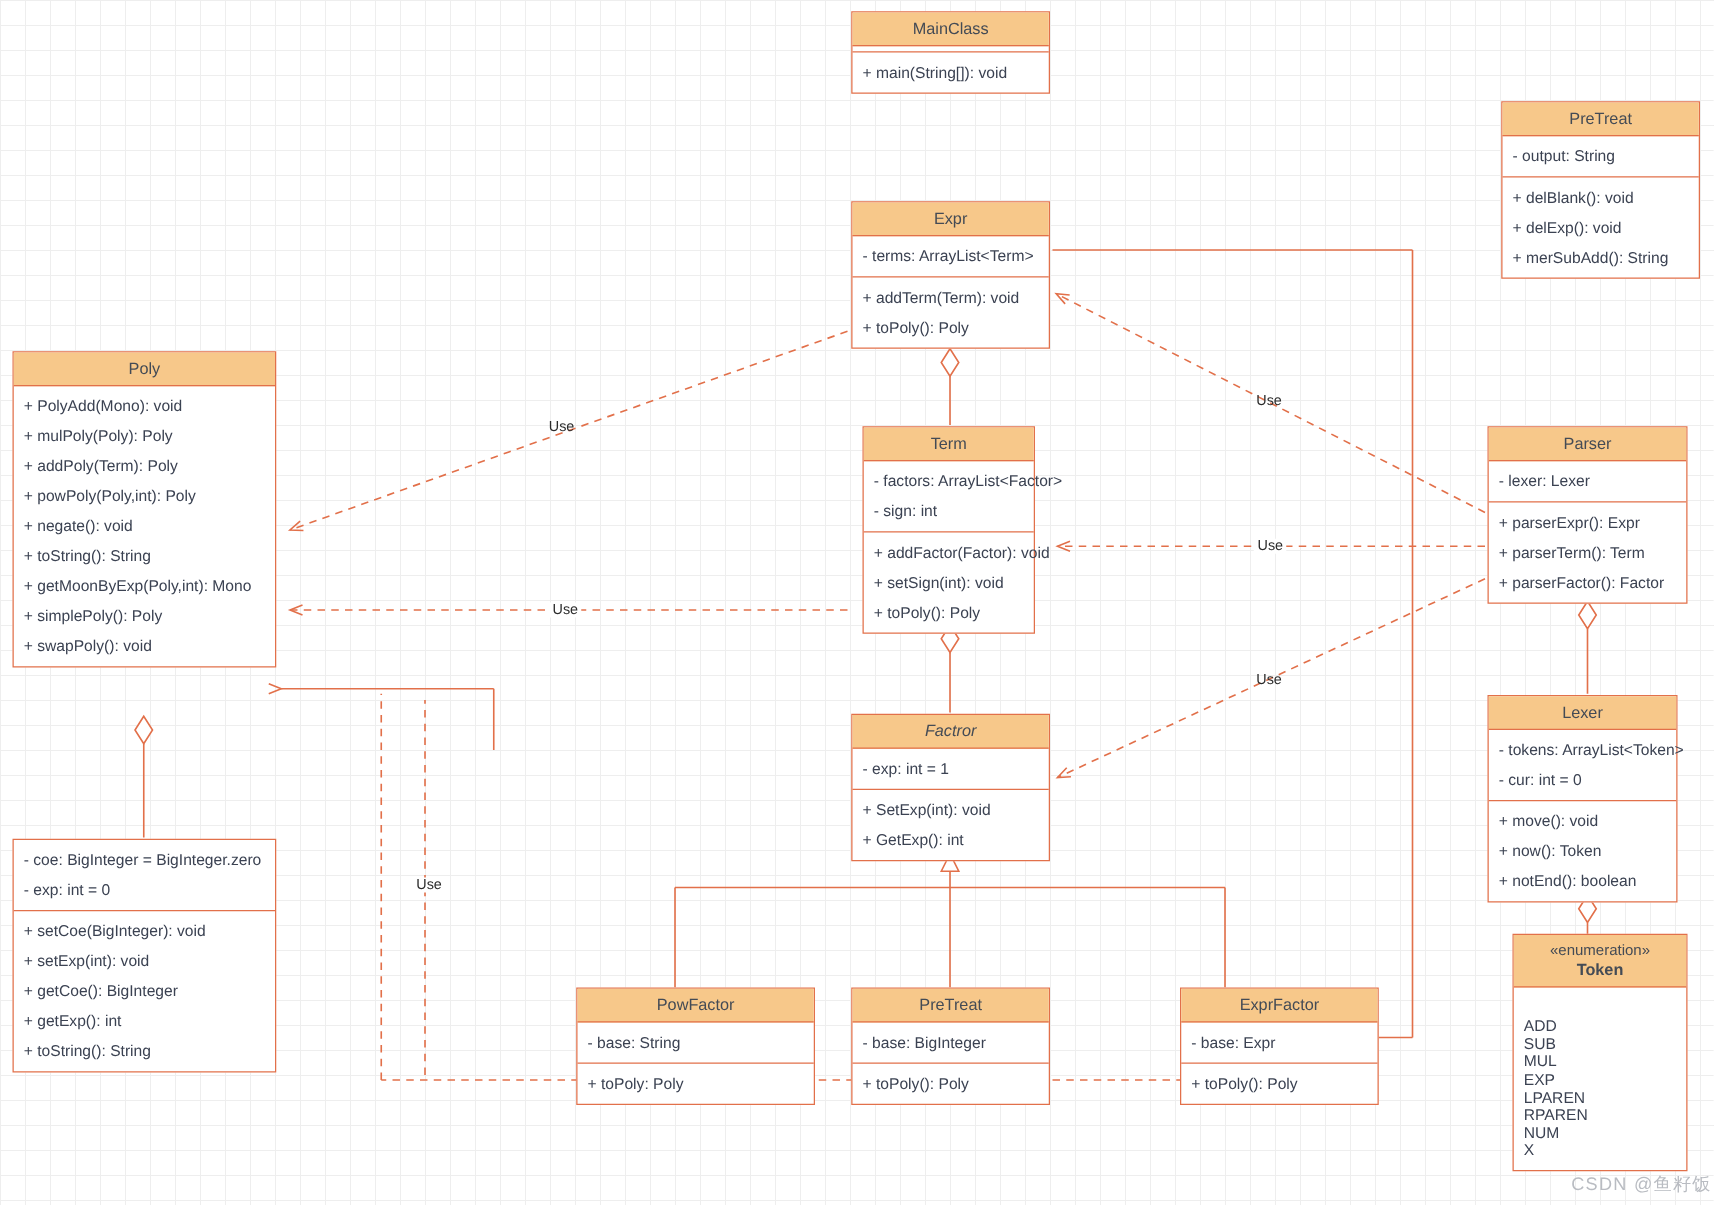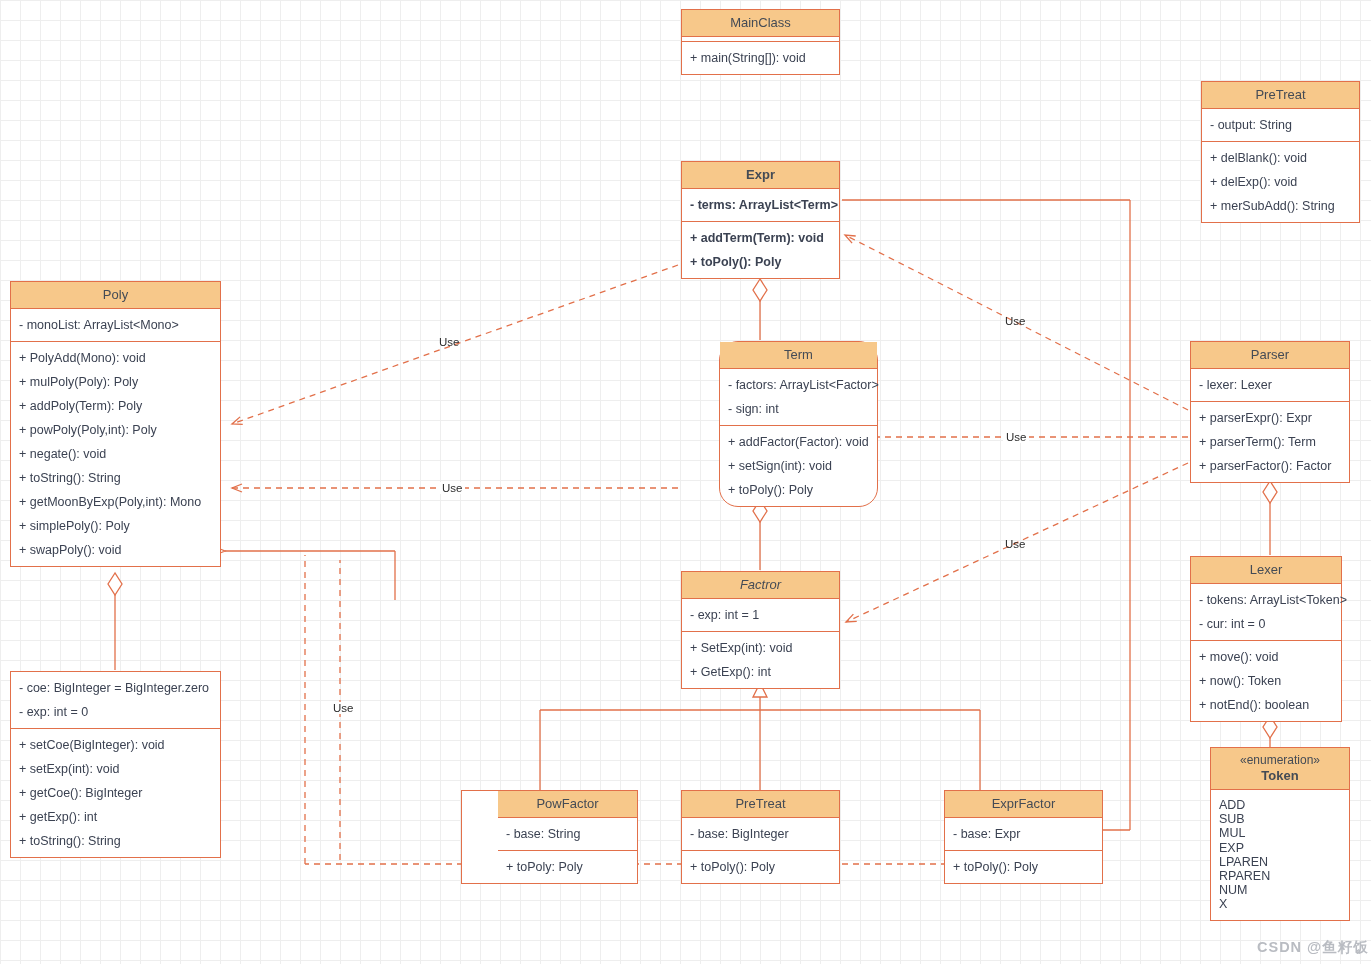--- a/index.html
+++ b/index.html
@@ -79,21 +79,20 @@
     color: #2b2b2b;
     background: transparent;
     line-height: 12px;
   }
   .watermark {
     position: absolute;
     font-size: 14.5px;
     color: #b9bcc2;
     letter-spacing: 1px;
     white-space: nowrap;
-    font-weight: bold;
   }
 </style>
 </head>
 <body>
 
 <div id="canvas">
 
   <svg id="edges" viewBox="0 0 1371 964" xmlns="http://www.w3.org/2000/svg">
     <defs>
       <marker id="openArrow" markerWidth="14" markerHeight="14" refX="11" refY="5" orient="auto" markerUnits="userSpaceOnUse">
@@ -168,50 +167,47 @@
     <div class="uml-compartment">
       <div class="uml-row">- output: String</div>
     </div>
     <div class="uml-compartment">
       <div class="uml-row">+ delBlank(): void</div>
       <div class="uml-row">+ delExp(): void</div>
       <div class="uml-row">+ merSubAdd(): String</div>
     </div>
   </div>
 
-  <div class="uml-class" style="left:681px; top:161px; width:159px;font-weight:bold;">
+  <div class="uml-class" style="left:681px; top:161px; width:159px;">
     <div class="uml-title">Expr</div>
     <div class="uml-compartment">
       <div class="uml-row">- terms: ArrayList&lt;Term&gt;</div>
     </div>
     <div class="uml-compartment">
       <div class="uml-row">+ addTerm(Term): void</div>
       <div class="uml-row">+ toPoly(): Poly</div>
     </div>
   </div>
 
   <div class="uml-class" style="left:10px; top:281px; width:211px;">
     <div class="uml-title">Poly</div>
-    <div class="uml-compartment">
-      <div class="uml-row">- monoList: ArrayList&lt;Mono&gt;</div>
-    </div>
     <div class="uml-compartment">
       <div class="uml-row">+ PolyAdd(Mono): void</div>
       <div class="uml-row">+ mulPoly(Poly): Poly</div>
       <div class="uml-row">+ addPoly(Term): Poly</div>
       <div class="uml-row">+ powPoly(Poly,int): Poly</div>
       <div class="uml-row">+ negate(): void</div>
       <div class="uml-row">+ toString(): String</div>
       <div class="uml-row">+ getMoonByExp(Poly,int): Mono</div>
       <div class="uml-row">+ simplePoly(): Poly</div>
       <div class="uml-row">+ swapPoly(): void</div>
     </div>
   </div>
 
-  <div class="uml-class" style="left:719px; top:341px; width:159px;border-radius:19px;">
+  <div class="uml-class" style="left:690px; top:341px; width:138px;">
     <div class="uml-title">Term</div>
     <div class="uml-compartment">
       <div class="uml-row">- factors: ArrayList&lt;Factor&gt;</div>
       <div class="uml-row">- sign: int</div>
     </div>
     <div class="uml-compartment">
       <div class="uml-row">+ addFactor(Factor): void</div>
       <div class="uml-row">+ setSign(int): void</div>
       <div class="uml-row">+ toPoly(): Poly</div>
     </div>
@@ -260,21 +256,21 @@
     </div>
     <div class="uml-compartment">
       <div class="uml-row">+ setCoe(BigInteger): void</div>
       <div class="uml-row">+ setExp(int): void</div>
       <div class="uml-row">+ getCoe(): BigInteger</div>
       <div class="uml-row">+ getExp(): int</div>
       <div class="uml-row">+ toString(): String</div>
     </div>
   </div>
 
-  <div class="uml-class" style="left:461px; top:790px; width:177px;padding-left:36px;">
+  <div class="uml-class" style="left:461px; top:790px; width:191px;">
     <div class="uml-title">PowFactor</div>
     <div class="uml-compartment">
       <div class="uml-row">- base: String</div>
     </div>
     <div class="uml-compartment">
       <div class="uml-row">+ toPoly: Poly</div>
     </div>
   </div>
 
   <div class="uml-class" style="left:681px; top:790px; width:159px;">
@@ -295,21 +291,21 @@
     <div class="uml-compartment">
       <div class="uml-row">+ toPoly(): Poly</div>
     </div>
   </div>
 
   <div class="uml-class" style="left:1210px; top:747px; width:140px;">
     <div class="uml-title">
       <span class="stereo">«enumeration»</span>
       <span class="ename">Token</span>
     </div>
-    <div class="uml-compartment" style="padding:8px 0 8px 0;">
+    <div class="uml-compartment" style="padding:24px 0 8px 0;">
       <div class="uml-row enum">ADD</div>
       <div class="uml-row enum">SUB</div>
       <div class="uml-row enum">MUL</div>
       <div class="uml-row enum">EXP</div>
       <div class="uml-row enum">LPAREN</div>
       <div class="uml-row enum">RPAREN</div>
       <div class="uml-row enum">NUM</div>
       <div class="uml-row enum">X</div>
     </div>
   </div>

